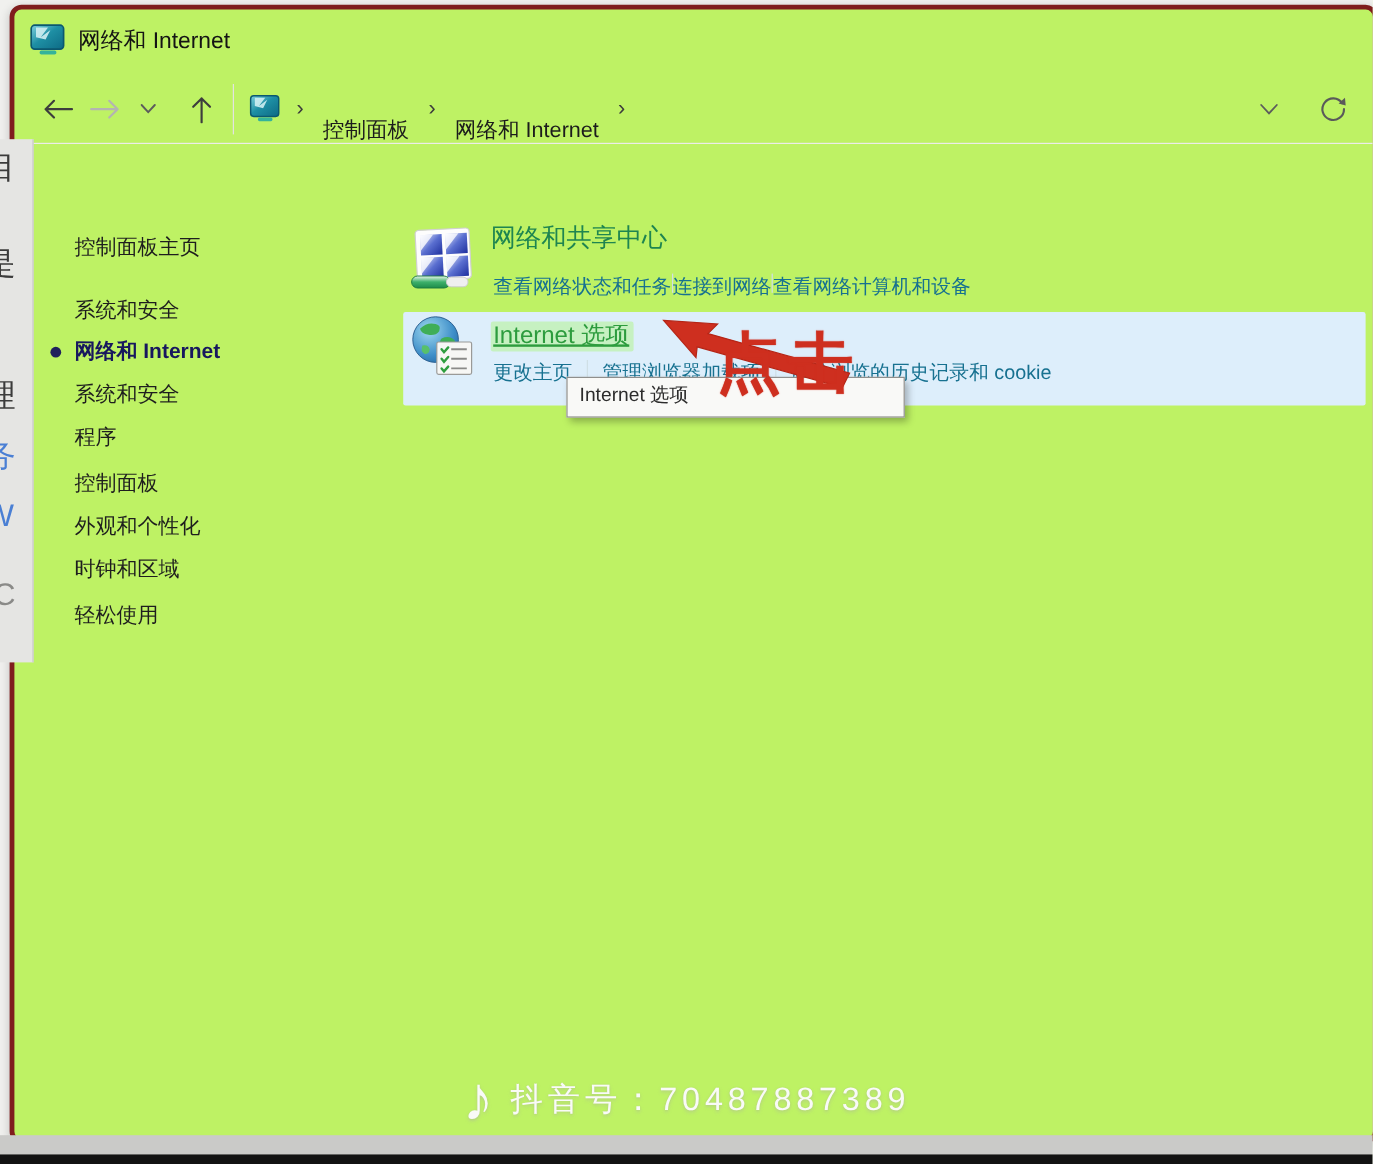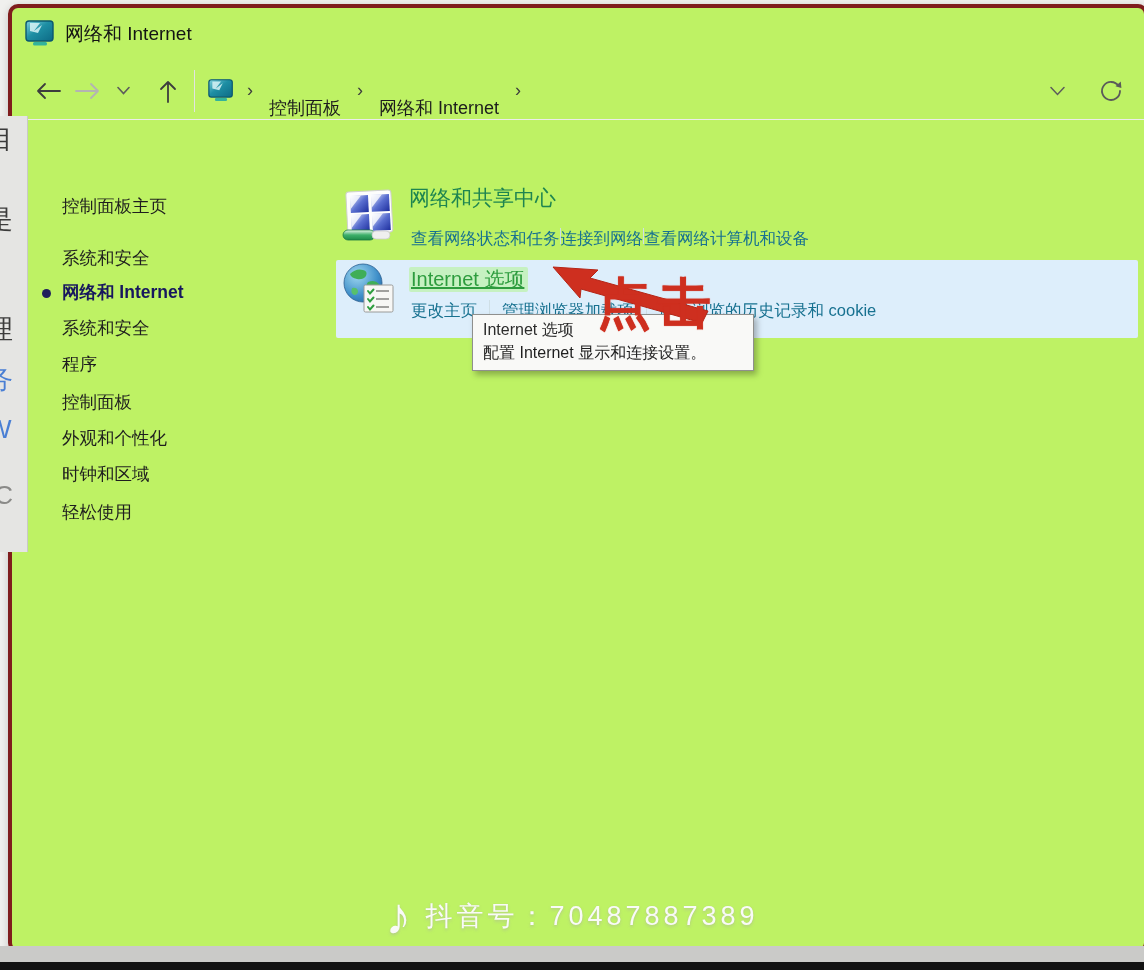--- a/index.html
+++ b/index.html
@@ -224,21 +224,20 @@
     <div class="links-row" style="left:399px;top:292px">
       <span class="cp-link">更改主页</span>
       <span class="link-sep" style="margin:0 12px"></span>
       <span class="cp-link">管理浏览器加载项</span>
       <span class="link-sep" style="margin:0 12px"></span>
       <span class="cp-link">删除浏览的历史记录和 cookie</span>
     </div>
 
     <div class="tooltip">
       <div class="tt-title">Internet 选项</div>
-      <div class="tt-desc">配置 Internet 显示和连接设置。</div>
     </div>
 
   </div>
 
   <svg class="anno-arrow" width="220" height="90" viewBox="0 0 220 90">
     <polygon points="13,12 58,15 50,23 168,56 162,68 41,34 40,43" fill="#ce2f1f" stroke="#b52516" stroke-width="1"></polygon>
   </svg>
   <div class="anno-text">点击</div>
 
   <div class="watermark">

